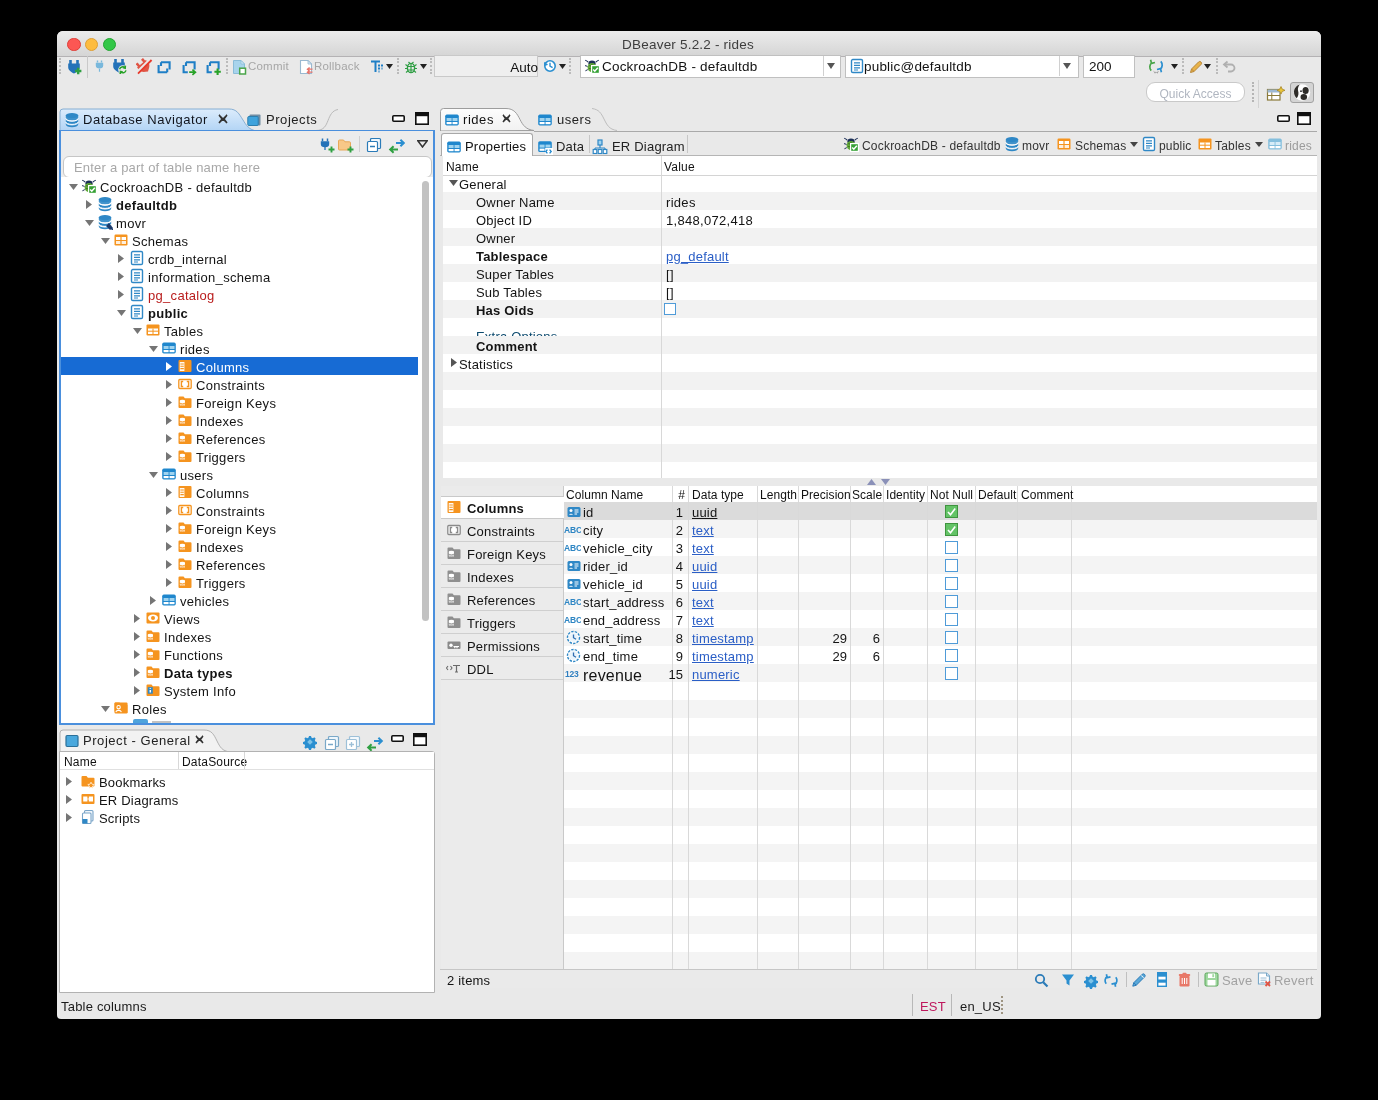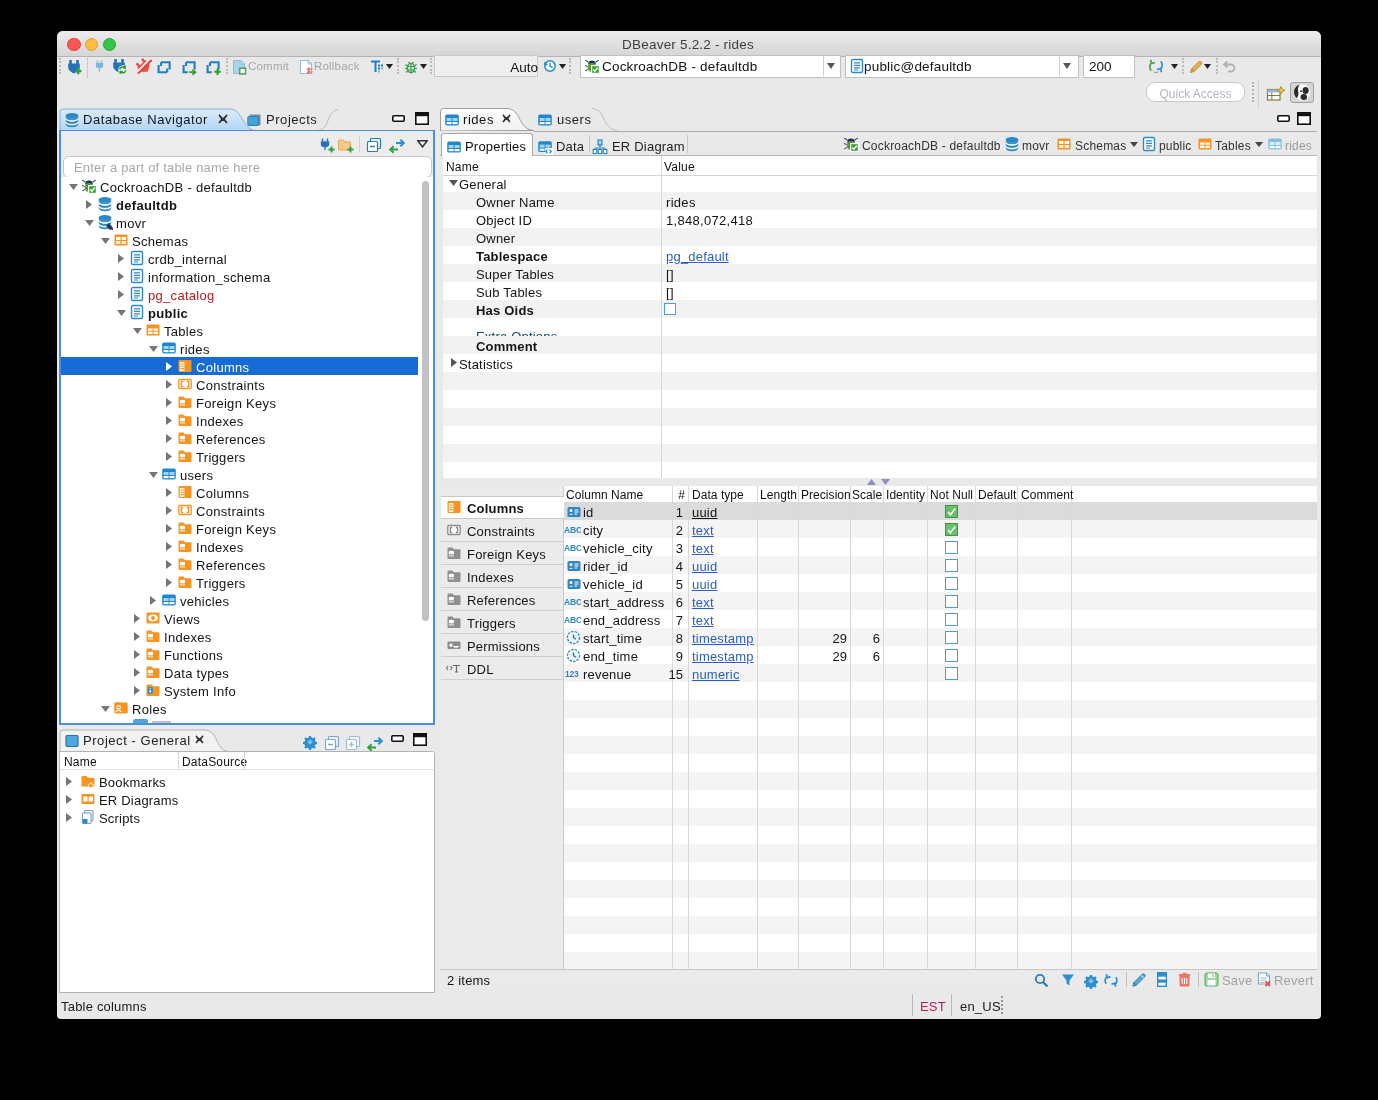--- a/index.html
+++ b/index.html
@@ -744,21 +744,21 @@
       <svg width="16" height="16" viewBox="0 0 16 16">
         <path d="M1.5 3.5 a1 1 0 0 1 1-1 h4 l1.4 1.8 h5.6 a1 1 0 0 1 1 1 v7.7 a1 1 0 0 1 -1 1 h-11 a1 1 0 0 1 -1-1 z" fill="#f5941f"></path>
         <g fill="#fff">
           <ellipse cx="5.4" cy="6.8" rx="2.6" ry="1.1"></ellipse>
           <path d="M2.8 6.8 h5.2 v2 a2.6 1.1 0 0 1 -5.2 0 z"></path>
           <path d="M2.8 9.4 a2.6 1.1 0 0 0 5.2 0 v1.6 a2.6 1.1 0 0 1 -5.2 0 z"></path>
         </g>
         <path d="M2.8 8.6 a2.6 1.1 0 0 0 5.2 0 M2.8 10.4 a2.6 1.1 0 0 0 5.2 0" stroke="#f5941f" stroke-width=".7" fill="none" <="" svg=""></path>
       </svg>
     </div>
-<div class="ab" style="left:107px;top:634.5px;font-size:13px;letter-spacing:.3px;color:#141414;font-weight:normal;">Data types</div>
+<div class="ab" style="left:107px;top:634.5px;font-size:13px;letter-spacing:.3px;color:#141414;font-weight:bold;">Data types</div>
 <div class="ab" style="left:77px;top:654.5px">
       <svg width="6" height="9" viewBox="0 0 6 9">
         <path d="M0 0 v9 L6 4.5 Z" fill="#757575"></path>
       </svg>
     </div>
 <div class="ab" style="left:88px;top:651px">
       <svg width="16" height="16" viewBox="0 0 16 16">
         <path d="M1.5 3.5 a1 1 0 0 1 1-1 h4 l1.4 1.8 h5.6 a1 1 0 0 1 1 1 v7.7 a1 1 0 0 1 -1 1 h-11 a1 1 0 0 1 -1-1 z" fill="#f5941f"></path>
         <rect x="2.8" y="5.2" width="5" height="6.5" fill="#2f88c6"></rect>
         <path d="M5.3 6.2 v.9 M5.3 8 v2.6" stroke="#fff" stroke-width="1.5" <="" svg=""></path>
@@ -1234,21 +1234,21 @@
 <div class="ab" style="left:596px;top:617.5px;width:30px;height:13px;font-size:13px;color:#141414;text-align:right;">9</div>
 <div class="ab" style="left:635px;top:617.5px;font-size:13px;letter-spacing:.2px;color:#2a5ec6;text-decoration:underline;">timestamp</div>
 <div class="ab" style="left:753px;top:617.5px;width:37px;height:13px;font-size:13px;color:#141414;text-align:right;">29</div>
 <div class="ab" style="left:793px;top:617.5px;width:30px;height:13px;font-size:13px;color:#141414;text-align:right;">6</div>
 <div class="ab" style="left:887.5px;top:617.5px;width:13px;height:13px;background:#fff;border:1.5px solid #4f9bd8;box-sizing:border-box;"></div>
 <div class="ab" style="left:508px;top:637.5px">
       <svg width="17" height="10" viewBox="0 0 17 10">
         <text x="0" y="8" font-family="Liberation Sans" font-size="8.5" font-weight="bold" letter-spacing="-0.2" fill="#2f7fc0">123</text>
       </svg>
     </div>
-<div class="ab" style="left:526px;top:635.5px;font-size:13px;letter-spacing:.2px;color:#141414;">revenue</div>
+<div class="ab" style="left:526px;top:635.5px;font-size:16px;letter-spacing:.2px;color:#141414;">revenue</div>
 <div class="ab" style="left:596px;top:635.5px;width:30px;height:13px;font-size:13px;color:#141414;text-align:right;">15</div>
 <div class="ab" style="left:635px;top:635.5px;font-size:13px;letter-spacing:.2px;color:#2a5ec6;text-decoration:underline;">numeric</div>
 <div class="ab" style="left:887.5px;top:635.5px;width:13px;height:13px;background:#fff;border:1.5px solid #4f9bd8;box-sizing:border-box;"></div>
 <div class="ab" style="left:384px;top:455px;width:122px;height:483px;background:#ebebeb;"></div>
 <div class="ab" style="left:506px;top:455px;width:1px;height:483px;background:#c9c9c9;"></div>
 <div class="ab" style="left:384px;top:465px;width:123px;height:23px;background:#fff;border-top:1px solid #c9c9c9;border-bottom:1px solid #c9c9c9;box-sizing:border-box;"></div>
 <div class="ab" style="left:389px;top:468px">
       <svg width="16" height="16" viewBox="0 0 16 16">
         <rect x="1.5" y="2" width="13" height="12" rx="1" fill="#f5941f"></rect>
         <path d="M1.5 3.5 h5 l1.5 2 h6.5" fill="none"></path>

